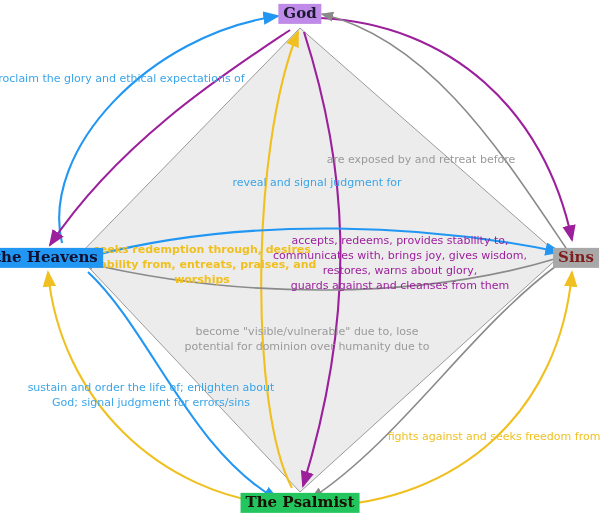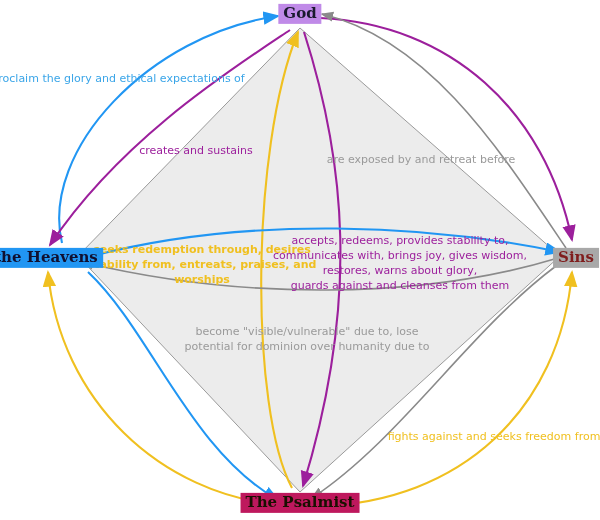--- a/index.html
+++ b/index.html
@@ -105,29 +105,31 @@
 
     <path d="M 320,506 C 460,502 560,410 572,272" fill="none" stroke="#f0c020" stroke-width="2.1" marker-end="url(#ah-gold)"></path>
   </svg>
 
   <div class="node" id="node-0" style="left: 300px; top: 14px; background: rgb(192, 138, 232); color: rgb(26, 26, 46);"><span>God</span></div>
 
   <div class="node" id="node-1" style="left: 46px; top: 258px; background: rgb(33, 150, 243); color: rgb(16, 16, 48);"><span>the Heavens</span></div>
 
   <div class="node" id="node-2" style="left: 576px; top: 258px; background: rgb(168, 168, 168); color: #7f1d1d;"><span>Sins</span></div>
 
-  <div class="node" id="node-3" style="left: 300px; top: 503px; background: #be185d; color: rgb(26, 16, 0);"><span>The Psalmist</span></div>
+  <div class="node" id="node-3" style="left: 300px; top: 503px; background: #22c55e; color: rgb(26, 16, 0);"><span>The Psalmist</span></div>
 
   <div class="edge-label" id="el-0" style="left: 118px; top: 79px; color: rgb(58, 165, 232);">proclaim the glory and ethical expectations of</div>
-  <div class="edge-label" id="el-1" style="left: 196px; top: 151px; color: rgb(156, 31, 156);">creates and sustains</div>
+  <div class="edge-label" id="el-2" style="left: 317px; top: 183px; color: rgb(58, 165, 232);">reveal and signal judgment for</div>
   <div class="edge-label" id="el-4" style="left: 421px; top: 160px; color: rgb(154, 154, 154);">are exposed by and retreat before</div>
   <div class="edge-label bold" id="el-5" style="left: 202px; top: 265px; color: rgb(240, 192, 32);">seeks redemption through, desires
 stability from, entreats, praises, and
 worships</div>
   <div class="edge-label" id="el-6" style="left: 400px; top: 264px; color: rgb(156, 31, 156);">accepts, redeems, provides stability to,
 communicates with, brings joy, gives wisdom,
 restores, warns about glory,
 guards against and cleanses from them</div>
   <div class="edge-label" id="el-7" style="left: 307px; top: 340px; color: rgb(154, 154, 154);">become "visible/vulnerable" due to, lose
 potential for dominion over humanity due to</div>
+  <div class="edge-label" id="el-8" style="left: 151px; top: 396px; color: rgb(58, 165, 232);">sustain and order the life of; enlighten about
+God; signal judgment for errors/sins</div>
   <div class="edge-label" id="el-11" style="left: 490px; top: 437px; color: rgb(240, 192, 32); padding-left: 8px;">fights against and seeks freedom from</div>
 
 </div>
 
 </body></html>

